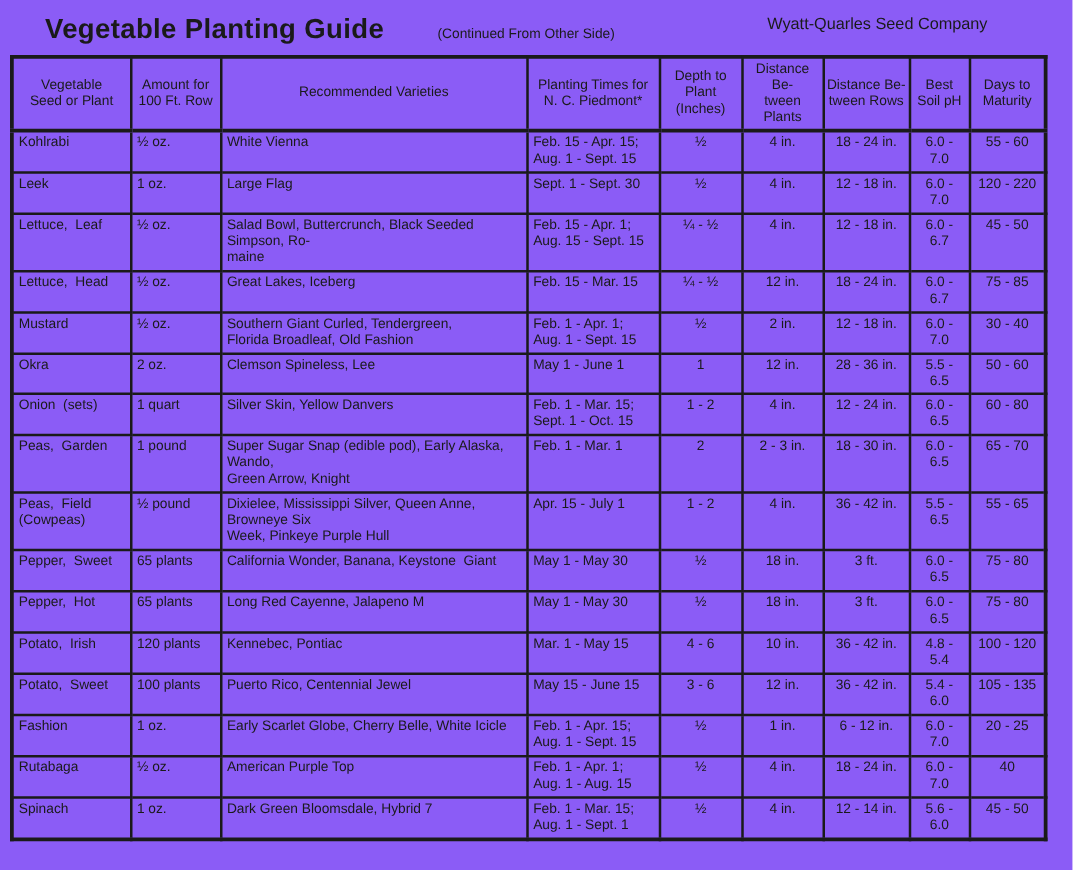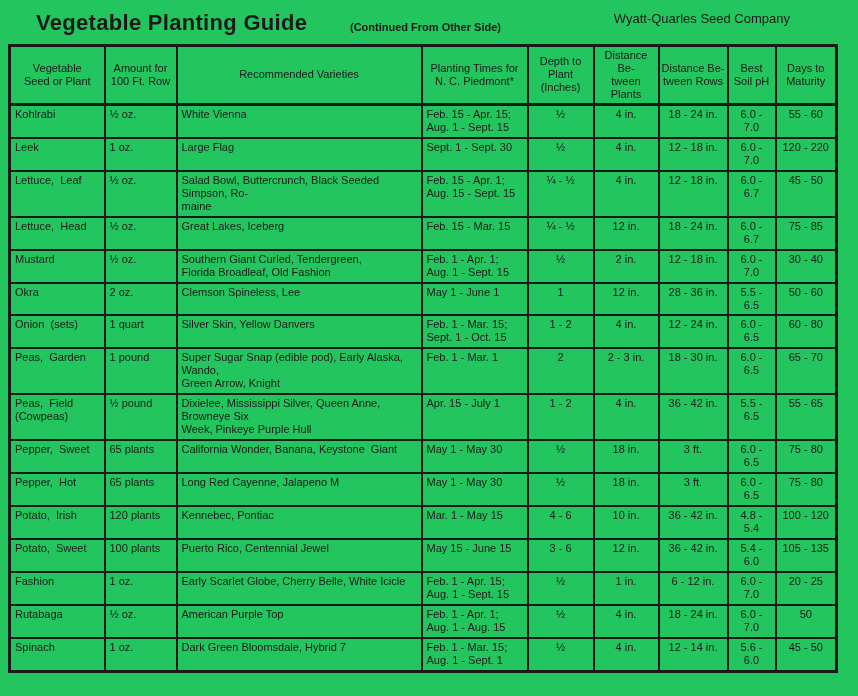--- a/index.html
+++ b/index.html
@@ -6,21 +6,21 @@
     margin: 0;
     padding: 0;
     background: #ffffff;
     font-family: "Liberation Sans", "DejaVu Sans", sans-serif;
     color: #1a1a1a;
   }
   .page {
     position: relative;
     width: 858px;
     height: 696px;
-    background: #22c55e;
+    background: #8b5cf6;
     overflow: hidden;
   }
   
   .top-header {
     position: relative;
     height: 44px;
   }
   .page-title {
     position: absolute;
     left: 36px;
@@ -29,21 +29,21 @@
     font-size: 22px;
     font-weight: bold;
     letter-spacing: 0.3px;
     white-space: nowrap;
   }
   .continued-note {
     position: absolute;
     left: 350px;
     top: 21px;
     font-size: 11px;
-    font-weight: bold;
+    font-weight: normal;
     white-space: nowrap;
   }
   .company-top {
     position: absolute;
     right: 68px;
     top: 11px;
     font-size: 13px;
     white-space: nowrap;
   }
   
@@ -288,21 +288,21 @@
         <tr>
           <td class="al">Rutabaga</td>
           <td class="al">½ oz.</td>
           <td class="al">American Purple Top</td>
           <td class="al">Feb. 1 - Apr. 1;
 Aug. 1 - Aug. 15</td>
           <td class="ac">½</td>
           <td class="ac">4 in.</td>
           <td class="ac">18 - 24 in.</td>
           <td class="ac">6.0 - 7.0</td>
-          <td class="ac">50</td>
+          <td class="ac">40</td>
         </tr>
         <tr>
           <td class="al">Spinach</td>
           <td class="al">1 oz.</td>
           <td class="al">Dark Green Bloomsdale, Hybrid 7</td>
           <td class="al">Feb. 1 - Mar. 15;
 Aug. 1 - Sept. 1</td>
           <td class="ac">½</td>
           <td class="ac">4 in.</td>
           <td class="ac">12 - 14 in.</td>

